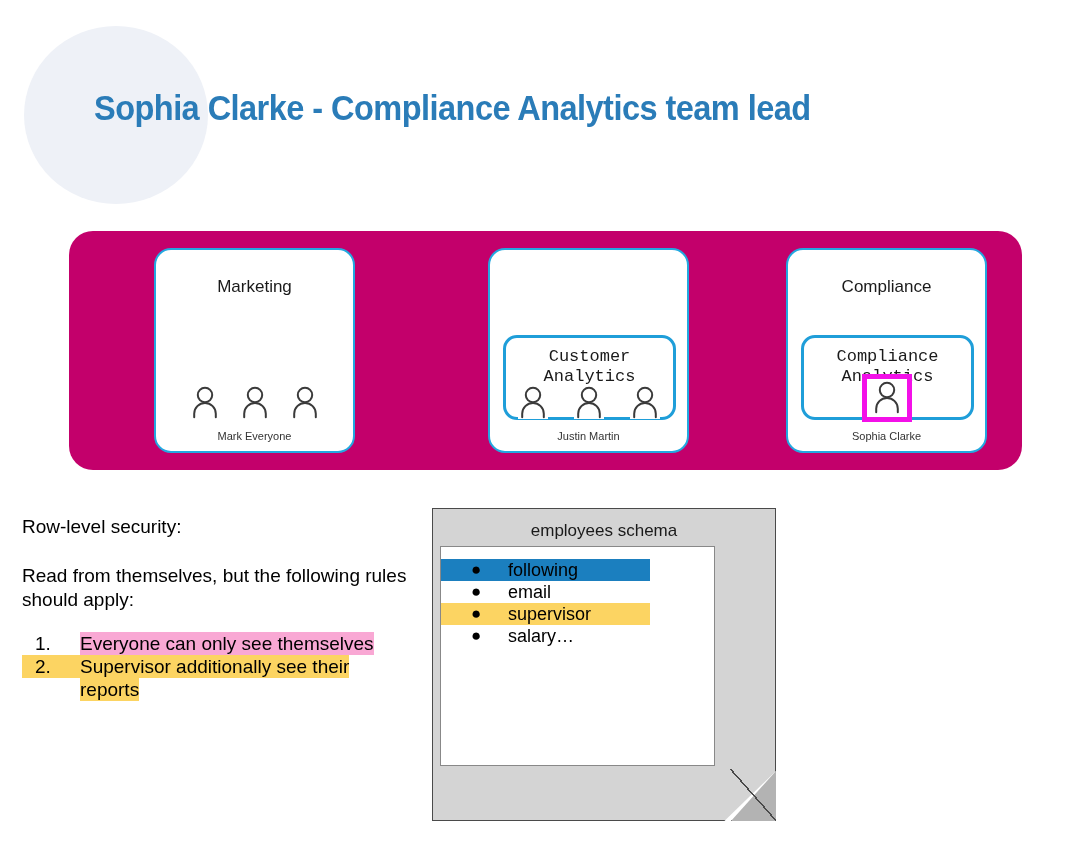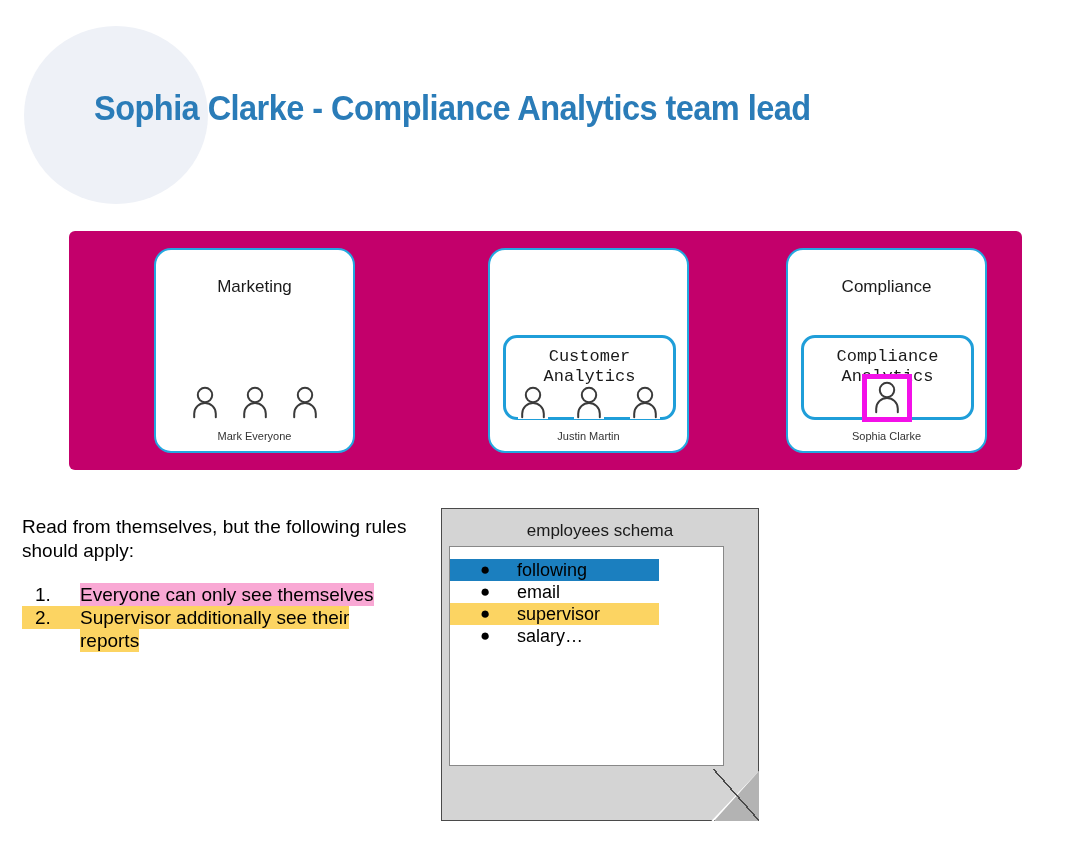--- a/index.html
+++ b/index.html
@@ -40,21 +40,21 @@
   }
 
   
   #org-panel {
     position: absolute;
     left: 69px;
     top: 231px;
     width: 953px;
     height: 239px;
     background: #c3006b;
-    border-radius: 6px;
+    border-radius: 24px;
   }
   .dept-card {
     position: absolute;
     top: 17px;
     width: 201px;
     height: 205px;
     background: #ffffff;
     border: 2px solid #23a8e0;
     border-radius: 17px;
     box-sizing: border-box;
@@ -171,23 +171,22 @@
   .hl-yellow{ background: #fcd462; }
   #rls-item-1 .marker { background: transparent; }
   #rls-item-2 .marker { background: #fcd462; }
   #rls-item-2 .rule-text { max-width: 278px; }
 
   
   #schema-doc {
     position: absolute;
     left: 432px;
     top: 508px;
-    width: 318px;
+    width: 344px;
     height: 313px;
-    margin-left: 9px;
   }
   #schema-doc-shape {
     position: absolute;
     inset: 0;
     background: #d4d4d4;
     border: 1px solid #4a4a4a;
     box-sizing: border-box;
     clip-path: polygon(0 0, 100% 0, 100% 84%, 85% 100%, 0 100%);
   }
   #schema-doc-fold {
@@ -333,20 +332,21 @@
             <circle cx="15" cy="9" r="7.2" fill="none" stroke="#3a3a3a" stroke-width="2"></circle>
             <path d="M4.2 31.2 v-3.4 a10.8 10.8 0 0 1 21.6 0 v3.4" fill="none" stroke="#3a3a3a" stroke-width="2" stroke-linecap="round"></path>
           </svg>
       </span>
     </div>
     <div class="dept-person-name">Sophia Clarke</div>
   </div>
 </div>
 
 <div id="rls-block">
+  <div id="rls-heading">Row-level security:</div>
   <div id="rls-intro">Read from themselves, but the following rules should apply:</div>
   <ol id="rls-list">
     <li id="rls-item-1">
       <span class="marker">1.</span>
       <span class="rule-text"><span class="hl-blue">Everyone can only see themselves</span></span>
     </li>
     <li id="rls-item-2">
       <span class="marker">2.</span>
       <span class="rule-text"><span class="hl-yellow">Supervisor additionally see their reports</span></span>
     </li>

